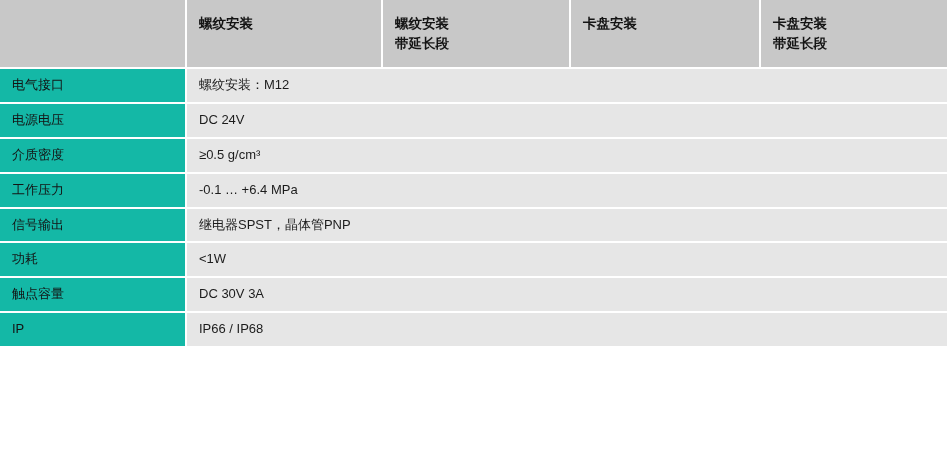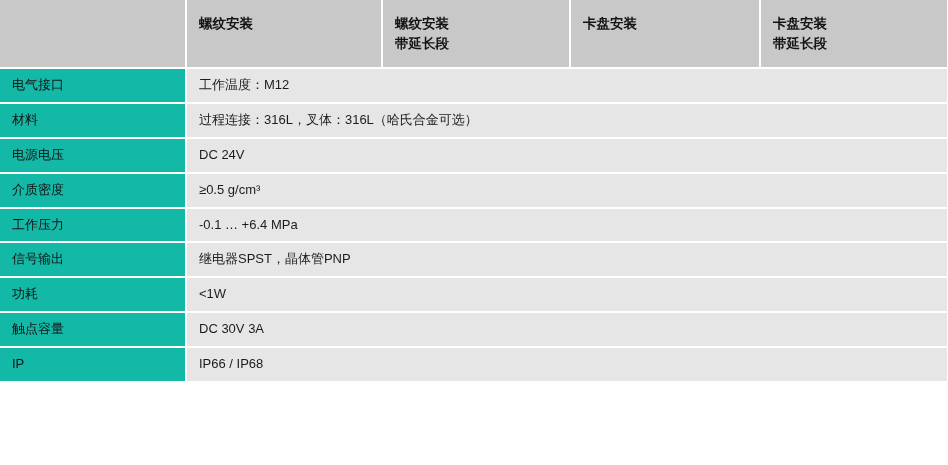--- a/index.html
+++ b/index.html
@@ -83,25 +83,21 @@
       <th>螺纹安装
 带延长段</th>
       <th>卡盘安装</th>
       <th>卡盘安装
 带延长段</th>
     </tr>
   </thead>
   <tbody>
       <tr>
         <td class="label-cell">电气接口</td>
-        <td class="value-cell nowrapline" colspan="4">工作温度：M12</td>
-      </tr>
-      <tr>
-        <td class="label-cell">材料</td>
-        <td class="value-cell nowrapline" colspan="4">过程连接：316L，叉体：316L（哈氏合金可选）</td>
+        <td class="value-cell nowrapline" colspan="4">螺纹安装：M12</td>
       </tr>
       <tr>
         <td class="label-cell">电源电压</td>
         <td class="value-cell nowrapline" colspan="4">DC 24V</td>
       </tr>
       <tr>
         <td class="label-cell">介质密度</td>
         <td class="value-cell nowrapline" colspan="4">≥0.5 g/cm³</td>
       </tr>
       <tr>

